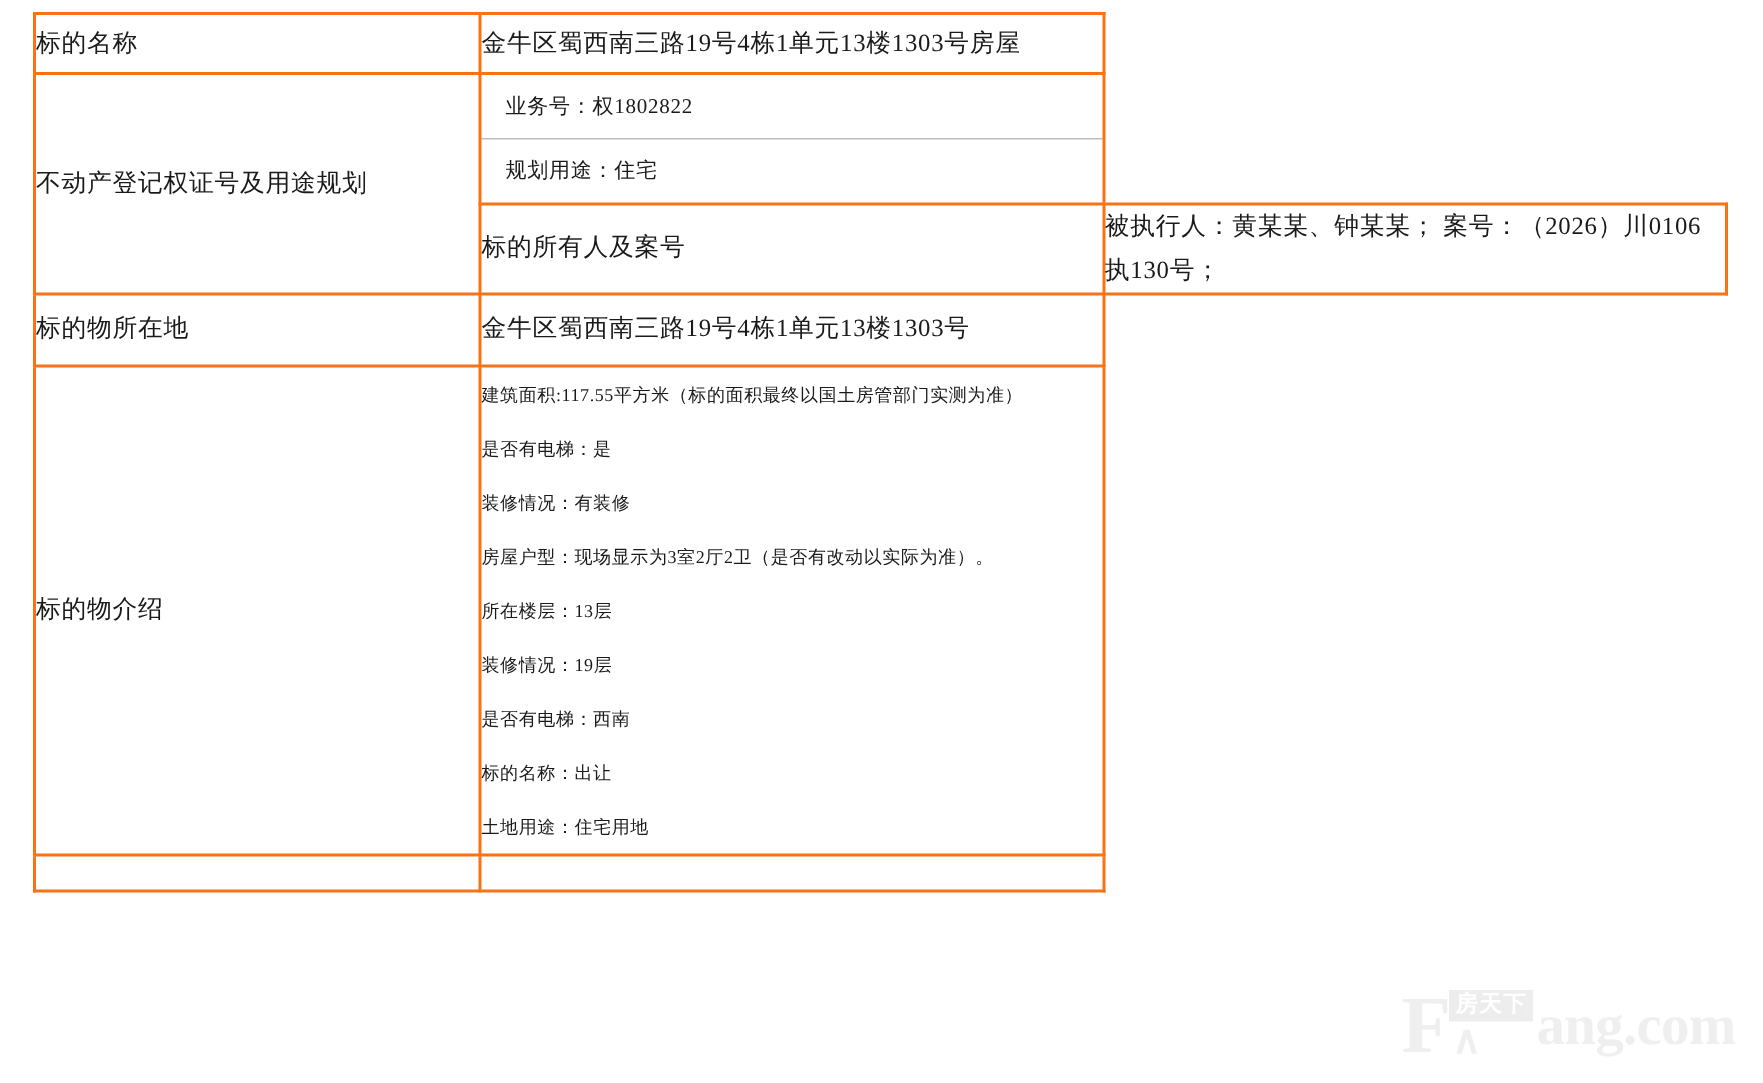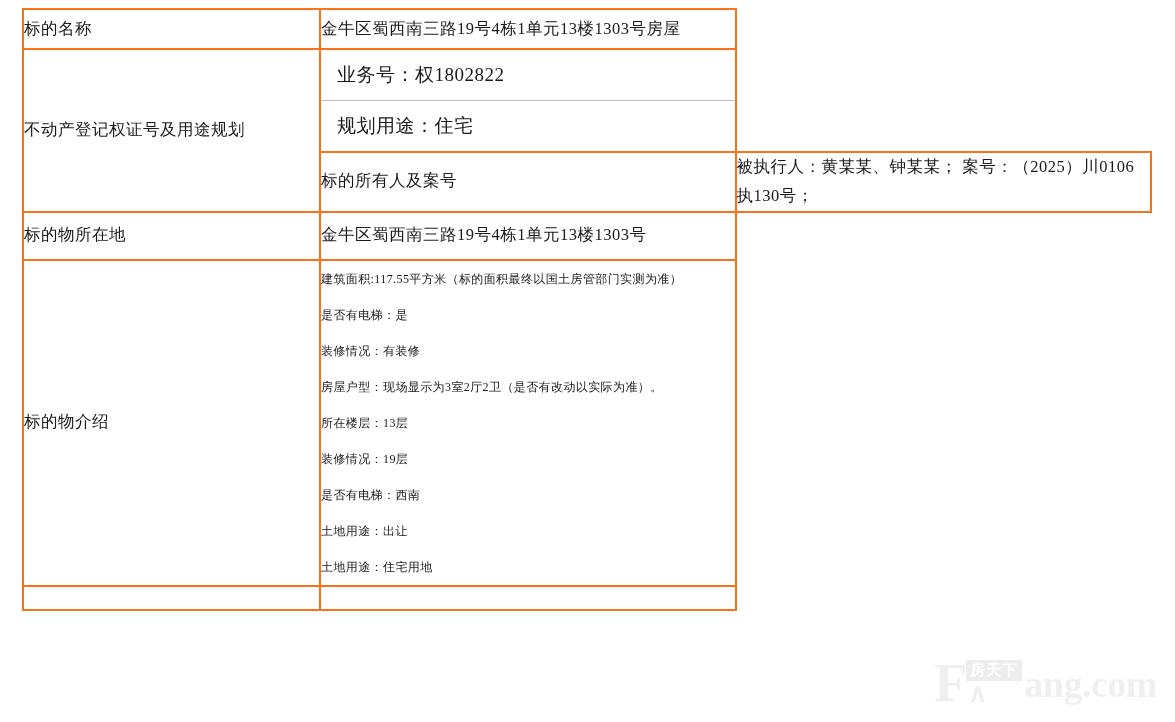--- a/index.html
+++ b/index.html
@@ -57,21 +57,21 @@
   }
   table.sub {
     border-collapse: collapse;
     width: 100%;
     table-layout: fixed;
   }
   table.sub td {
     border: none;
     border-bottom: 1px solid #bdbdbd;
     padding: 12px 0 12px 16px;
-    font-size: 19px;
+    font-size: 14px;
     letter-spacing: 0.5px;
   }
   table.sub tr:last-child td {
     border-bottom: none;
   }
 
   .intro-label {
     vertical-align: middle;
     text-align: left;
     padding-left: 14px;
@@ -165,39 +165,39 @@
               <tr>
                 <td>规划用途：住宅</td>
               </tr>
             </tbody>
           </table>
         </td>
       </tr>
 
       <tr class="row-owner">
         <td class="label">标的所有人及案号</td>
-        <td class="value">被执行人：黄某某、钟某某；  案号：（2025）川0106执130号；</td>
+        <td class="value">被执行人：黄某某、钟某某；  案号：（2026）川0106执130号；</td>
       </tr>
 
       <tr class="row-loc">
         <td class="label">标的物所在地</td>
         <td class="value">金牛区蜀西南三路19号4栋1单元13楼1303号</td>
       </tr>
 
       <tr>
         <td class="label intro-label">标的物介绍</td>
         <td class="intro-body">
           <p>建筑面积:117.55平方米（标的面积最终以国土房管部门实测为准）</p>
           <p>是否有电梯：是</p>
           <p>装修情况：有装修</p>
           <p>房屋户型：现场显示为3室2厅2卫（是否有改动以实际为准）。</p>
           <p>所在楼层：13层</p>
           <p>装修情况：19层</p>
           <p>是否有电梯：西南</p>
-          <p>土地用途：出让</p>
+          <p>标的名称：出让</p>
           <p>土地用途：住宅用地</p>
         </td>
       </tr>
 
       <tr class="row-tail">
         <td class="label"></td>
         <td class="value"></td>
       </tr>
     </tbody>
   </table>

